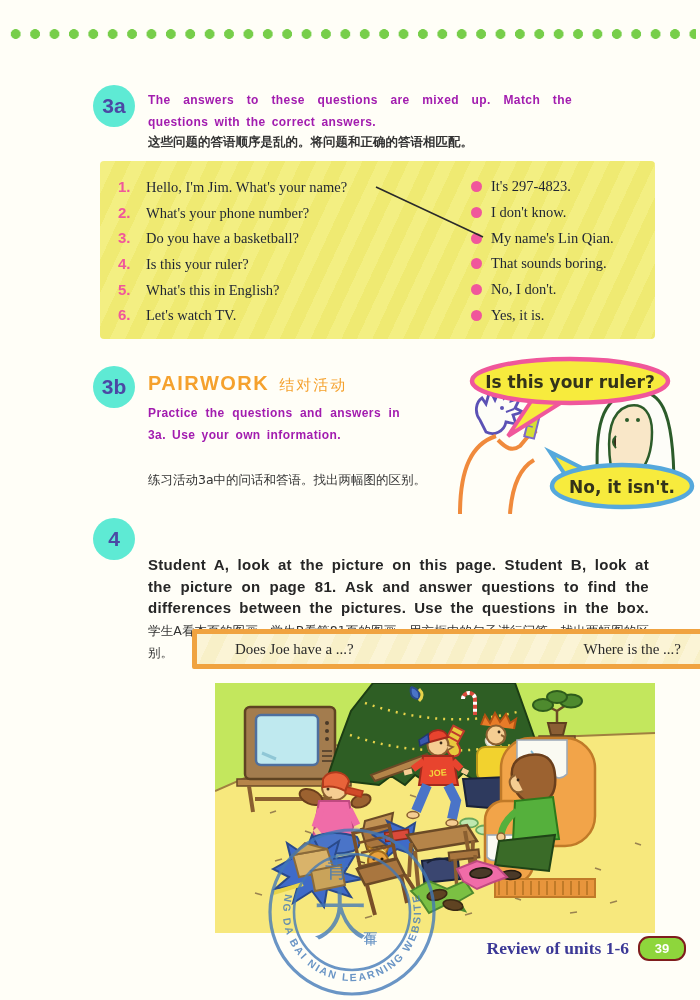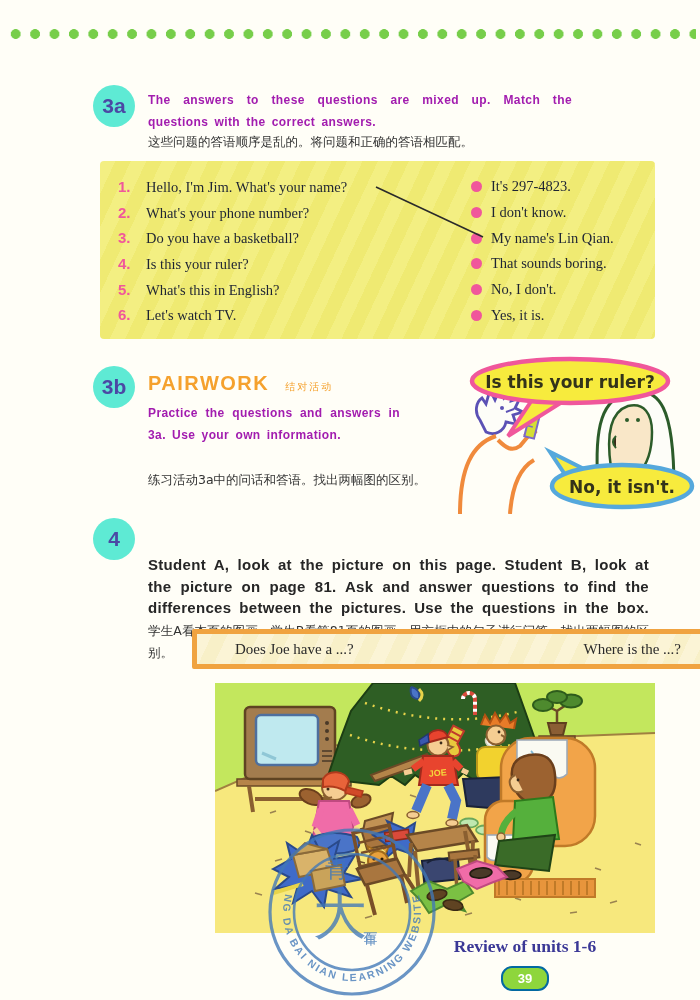--- a/index.html
+++ b/index.html
@@ -28,58 +28,58 @@
   .qrow{display:flex;align-items:baseline;gap:8px;}
   .qnum{color:#F0579B;font-weight:bold;font-size:15px;width:20px;flex:none;}
   .qtext,.atext{font-family:"Liberation Serif",serif;font-size:14.5px;color:#1E2433;}
   .arow{display:flex;align-items:center;gap:9px;}
   .abullet{width:11px;height:11px;border-radius:50%;background:#F0579B;flex:none;}
   .matchline{position:absolute;left:0;top:0;pointer-events:none;}
 
   
   .pairwork{position:absolute;left:148px;top:372px;font-weight:bold;font-size:20px;
             letter-spacing:1.5px;color:#F5A12D;}
-  .pairwork-zh{font-size:10px;letter-spacing:2px;font-weight:normal;
-               font-family:Liberation Sans, sans-serif;margin-left:16px;}
+  .pairwork-zh{font-size:15px;letter-spacing:2px;font-weight:normal;
+               font-family:Liberation Sans, sans-serif;margin-left:10px;}
 
   
   .p4{position:absolute;left:148px;top:524px;width:501px;text-align:justify;
       font-size:15px;line-height:21.5px;color:#262626;margin-top:30px;}
   .p4 .en{font-weight:bold;letter-spacing:.3px;word-spacing:2.5px;}
   .p4 .zh4{font-weight:normal;font-size:12.5px;font-family:"DejaVu Sans",sans-serif;color:#333;}
 
   .framebox{position:absolute;left:192px;top:629px;width:446px;height:30px;
             border:5px solid #F0A340;border-radius:2px;
             background:repeating-linear-gradient(115deg,#FBF4D6 0 14px,#F8F0C8 14px 28px);
             display:flex;align-items:center;justify-content:space-between;
             padding:0 52px 0 38px;font-family:"Liberation Serif",serif;
             font-size:15px;color:#2A2A2A;}
 
   .scene{position:absolute;left:215px;top:683px;}
   .bubbleart{position:absolute;left:446px;top:356px;}
   .stamp{position:absolute;left:265px;top:825px;opacity:.78;}
 
-  .footer{position:absolute;left:392px;top:936px;width:266px;display:flex;
-          align-items:center;justify-content:flex-end;gap:9px;flex-direction:column;}
+  .footer{position:absolute;left:420px;top:936px;width:266px;display:flex;
+          align-items:center;justify-content:flex-end;gap:9px;}
   .footer-title{font-family:"Liberation Serif",serif;font-weight:bold;font-size:17.5px;
                 color:#3B3896;}
   .pagebadge{width:44px;height:21px;border-radius:11px;background:#8ED63C;
-             border:2px solid #0369a1;color:#fff;font-weight:bold;font-size:13px;
+             border:2px solid #7f1d1d;color:#fff;font-weight:bold;font-size:13px;
              display:flex;align-items:center;justify-content:center;}
 </style>
 </head>
 <body>
 
 <div class="dots"></div>
 
 <div class="badge" style="left:93px;top:85px;">
   <span>3a</span>
 </div>
 <div class="headline" style="left:148px;top:89px;width:424px;">The answers to these questions are mixed up. Match the questions with the correct answers.</div>
-<div class="zh" style="left:148px;top:134px;">这些问题的答语顺序是乱的。将问题和正确的答语相匹配。</div>
+<div class="zh" style="left:148px;top:134px;font-weight:bold;">这些问题的答语顺序是乱的。将问题和正确的答语相匹配。</div>
 
 <div class="ybox">
   <div class="ybox-grid">
     <div class="qrow">
         <span class="qnum">1.</span>
         <span class="qtext">Hello, I'm Jim. What's your name?</span>
       </div>
     <div class="arow">
         <span class="abullet"></span>
         <span class="atext">It's 297-4823.</span>

